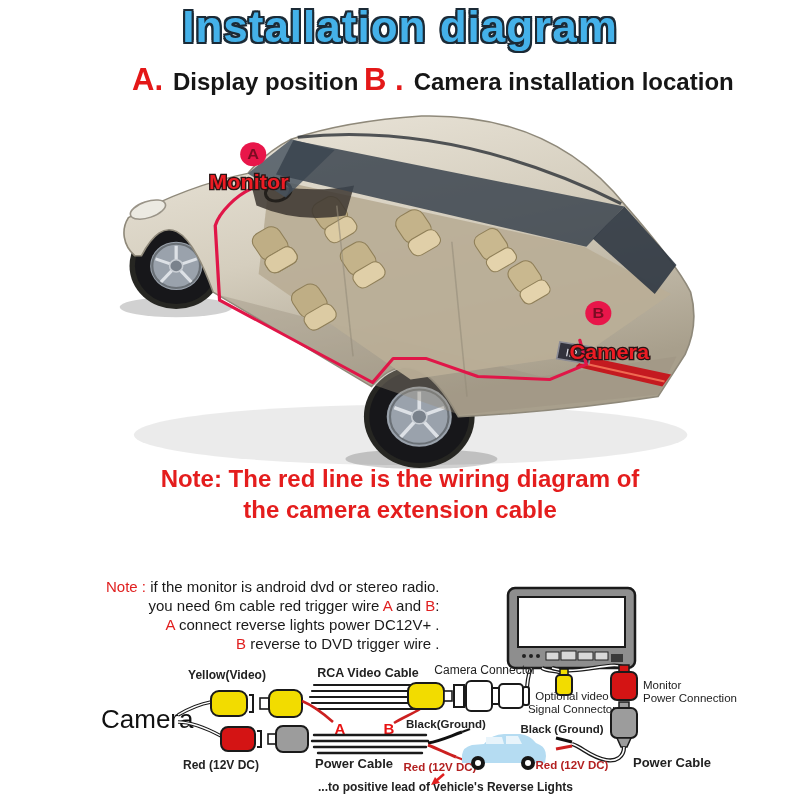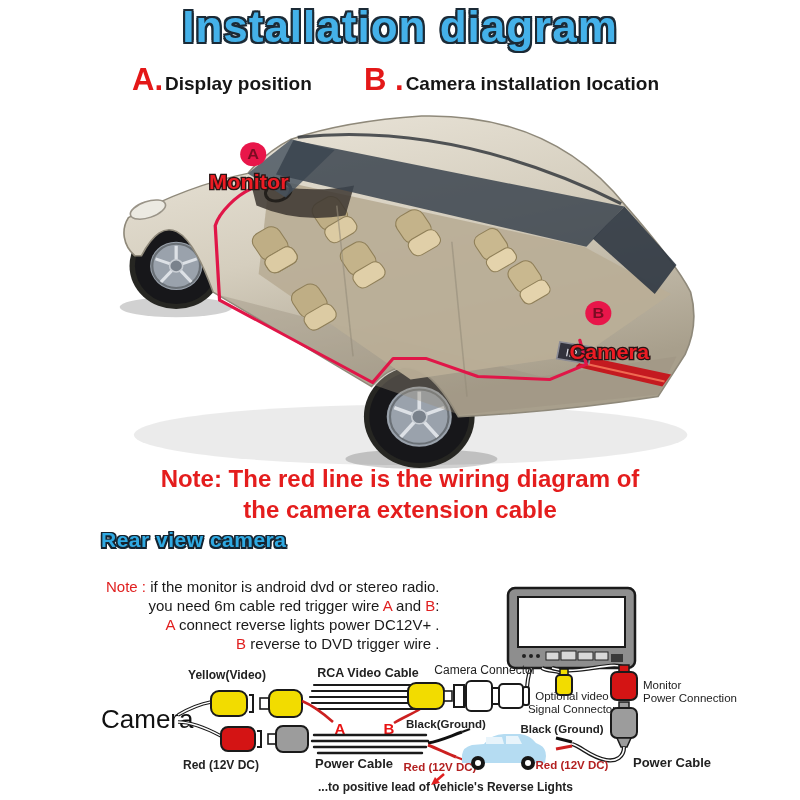--- a/index.html
+++ b/index.html
@@ -5,21 +5,21 @@
   html,body{margin:0;padding:0;background:#fff;}
   .page{position:relative;width:784px;height:800px;background:#fff;overflow:hidden;
         font-family:"Liberation Sans",sans-serif;}
   
   .main-title{position:absolute;top:2px;left:0;width:800px;text-align:center;
     font-size:44px;font-weight:bold;letter-spacing:1px;color:#44b1e9;
     text-shadow:-2px -2px 0 #1b2a36,2px -2px 0 #1b2a36,-2px 2px 0 #1b2a36,2px 2px 0 #1b2a36,
                  0 -2px 0 #1b2a36,0 2px 0 #1b2a36,-2px 0 0 #1b2a36,2px 0 0 #1b2a36;}
   .subtitle-item{position:absolute;top:62px;white-space:nowrap;}
   .subtitle-item .red-letter{font-size:31px;font-weight:bold;color:#e41818;}
-  .subtitle-item .black-text{font-size:19px;font-weight:bold;color:#161616;margin-left:2px;}
+  .subtitle-item .black-text{font-size:24px;font-weight:bold;color:#161616;margin-left:10px;}
   .item-a{left:132px;}
   .item-b{left:364px;}
   
   .red-note{position:absolute;top:463px;left:0;width:800px;text-align:center;
     color:#e41d1d;font-size:24px;font-weight:bold;line-height:31px;}
   
   .section-title{position:absolute;top:528px;left:101px;font-size:21px;font-weight:bold;
     color:#2fa9e2;letter-spacing:.5px;
     text-shadow:-1.5px -1.5px 0 #152430,1.5px -1.5px 0 #152430,-1.5px 1.5px 0 #152430,
                  1.5px 1.5px 0 #152430,0 -1.5px 0 #152430,0 1.5px 0 #152430,
@@ -160,21 +160,20 @@
       <text x="473" y="214" text-anchor="middle" font-size="15" font-weight="bold" fill="#7a0c22">B</text>
     </g>
     <text x="483" y="255" text-anchor="middle" font-size="20" font-weight="bold" fill="#ed1c24" stroke="#2a1515" stroke-width="2.6" paint-order="stroke">Camera</text>
   </svg>
 
   <div class="red-note">
     <div>Note: The red line is the wiring diagram of</div>
     <div>the camera extension cable</div>
   </div>
 
-  <div class="section-title">Rear view camera</div>
 
   <div class="rear-note">
     <div><span class="red">Note : </span><span>if the monitor is android dvd or stereo radio.</span></div>
     <div class="indent"><span>you need 6m cable red trigger wire </span><span class="red">A</span><span> and </span><span class="red">B</span><span>:</span></div>
     <div class="indent"><span class="red">A</span><span> connect reverse lights power DC12V+ .</span></div>
     <div class="indent"><span class="red">B</span><span> reverse to DVD trigger wire .</span></div>
   </div>
 
   <svg class="wiring-svg" width="695" height="225" viewBox="0 0 695 225">
 

